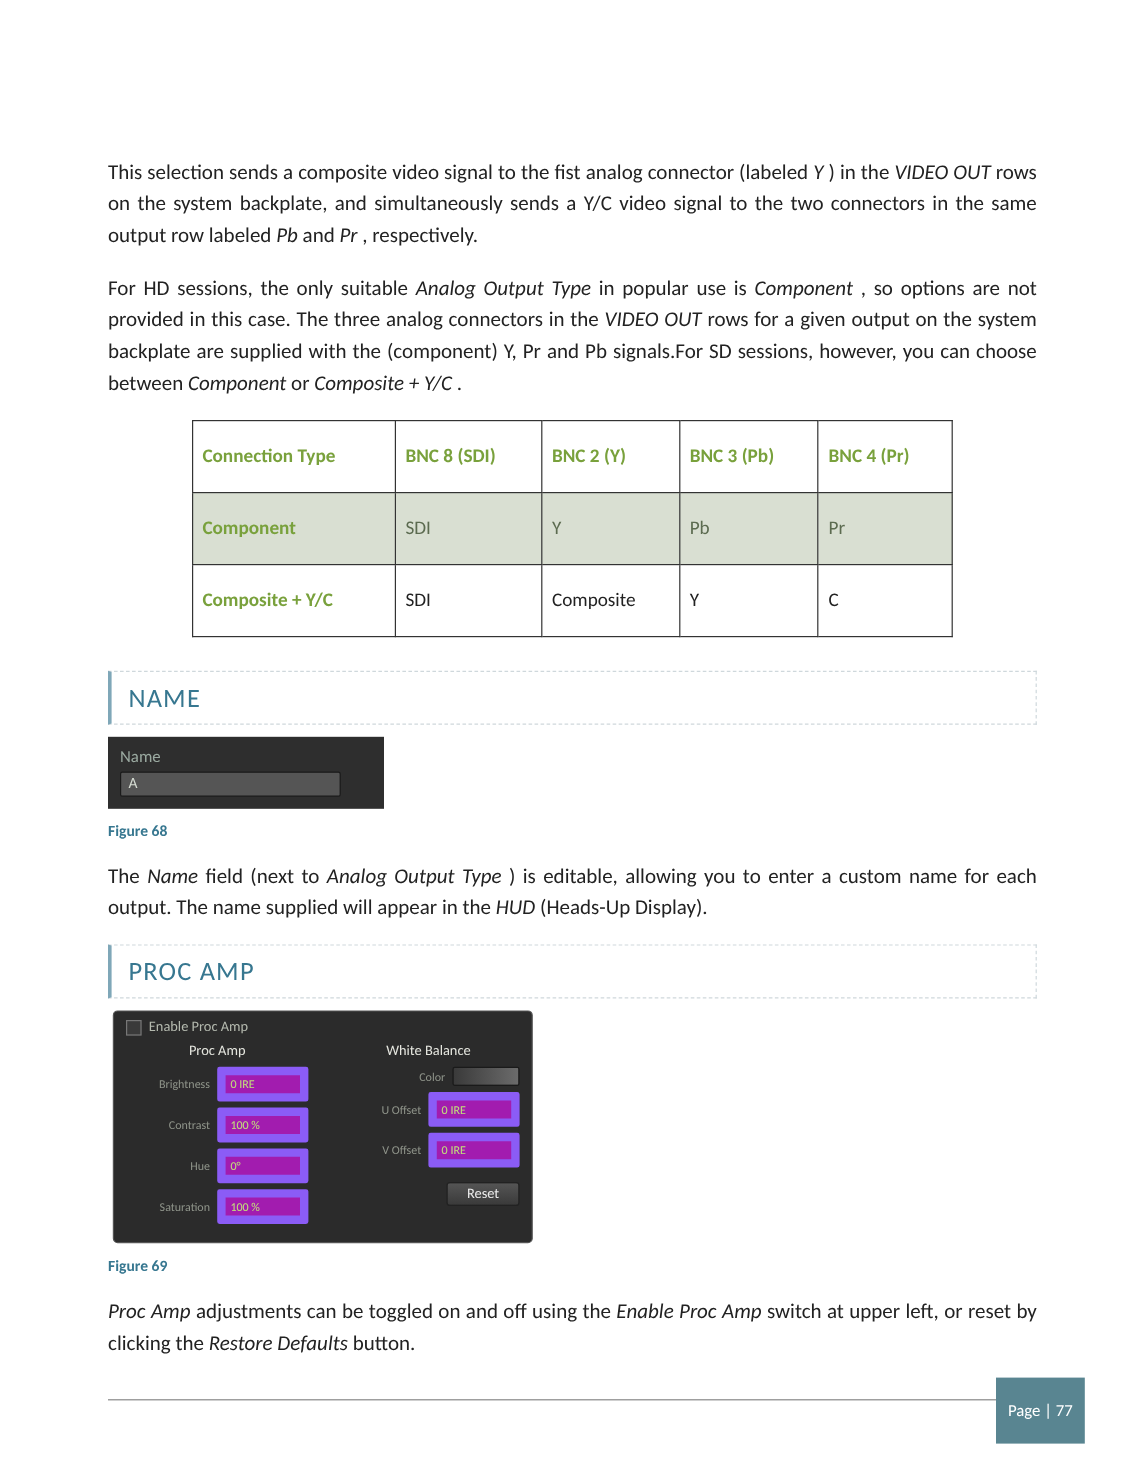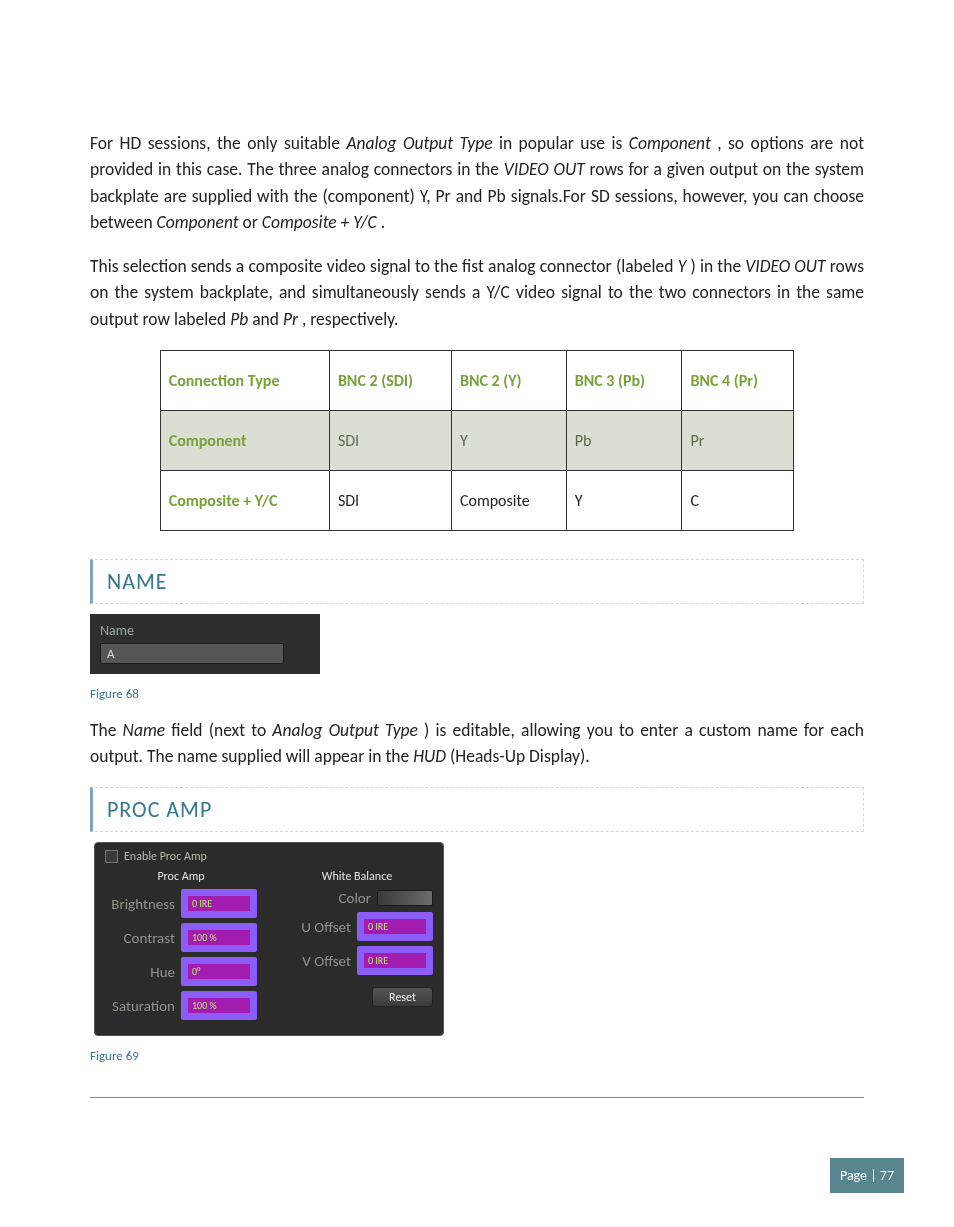--- a/index.html
+++ b/index.html
@@ -82,21 +82,21 @@
     color: #d6dcd3;
     font-size: 13px;
     padding: 2px 6px;
     width: 170px;
     border-radius: 2px;
   }
 
   .figcap {
     color: #377790;
     font-size: 13px;
-    font-weight: 400;
+    font-weight: 700;
     margin: 12px 0 16px 0;
   }
 
   
   .procamp {
     margin: 4px 0 10px 4px;
     width: 350px;
     background: #2b2b2b;
     border: 1px solid #555;
     border-radius: 4px;
@@ -131,21 +131,21 @@
   }
   .param {
     display: flex;
     align-items: center;
     justify-content: flex-end;
     gap: 6px;
     margin-bottom: 5px;
   }
   .param .plabel {
     color: #8f948a;
-    font-size: 15px;
+    font-size: 10px;
     width: 70px;
     text-align: right;
   }
   .param .pval {
     background: #a21caf;
     border: 7px solid #8b5cf6;
     color: #c1e07a;
     font-size: 10px;
     padding: 1px 4px;
     width: 54px;
@@ -173,60 +173,60 @@
     border-top: 1px solid #888;
     margin: 34px 0 10px 0;
   }
   .pagenum {
     position: absolute;
     right: 50px;
     bottom: 34px;
     background: #598591;
     color: #fff;
     font-size: 14px;
-    padding: 9px 10px;
+    padding: 19px 10px;
   }
 </style>
 </head>
 <body>
 
 <div class="page">
+
+  <p class="body">
+    <span>This selection sends a composite video signal to the fist analog connector (labeled </span>
+    <span class="ital">Y</span>
+    <span>) in the </span>
+    <span class="ital">VIDEO OUT</span>
+    <span> rows on the system backplate, and simultaneously sends a Y/C video signal to the two connectors in the same output row labeled </span>
+    <span class="ital">Pb</span>
+    <span> and </span>
+    <span class="ital">Pr</span>
+    <span>, respectively.</span>
+  </p>
 
   <p class="body">
     <span>For HD sessions, the only suitable </span>
     <span class="ital">Analog Output Type</span>
     <span> in popular use is </span>
     <span class="ital">Component</span>
     <span>, so options are not provided in this case.  The three analog connectors in the </span>
     <span class="ital">VIDEO OUT</span>
     <span> rows for a given output on the system backplate are supplied with the (component) Y, Pr and Pb signals.For SD sessions, however, you can choose between </span>
     <span class="ital">Component</span>
     <span> or </span>
     <span class="ital">Composite + Y/C</span>
     <span>.</span>
   </p>
 
-  <p class="body">
-    <span>This selection sends a composite video signal to the fist analog connector (labeled </span>
-    <span class="ital">Y</span>
-    <span>) in the </span>
-    <span class="ital">VIDEO OUT</span>
-    <span> rows on the system backplate, and simultaneously sends a Y/C video signal to the two connectors in the same output row labeled </span>
-    <span class="ital">Pb</span>
-    <span> and </span>
-    <span class="ital">Pr</span>
-    <span>, respectively.</span>
-  </p>
-
 
   <table class="signal">
     <tbody>
         <tr>
       <th>Connection Type</th>
-      <th>BNC 2 (SDI)</th>
+      <th>BNC 8 (SDI)</th>
       <th>BNC 2 (Y)</th>
       <th>BNC 3 (Pb)</th>
       <th>BNC 4 (Pr)</th>
     </tr>
     <tr class="shade">
       <td class="rowhead">Component</td>
       <td>SDI</td>
       <td>Y</td>
       <td>Pb</td>
       <td>Pr</td>
@@ -307,17 +307,25 @@
         </div>
         <div class="reset-row">
           <span class="reset-btn">Reset</span>
         </div>
       </div>
     </div>
   </div>
 
   <div class="figcap">Figure 69</div>
 
+  <p class="body">
+    <span class="ital">Proc Amp</span>
+    <span> adjustments can be toggled on and off using the </span>
+    <span class="ital">Enable Proc Amp</span>
+    <span> switch at upper left, or reset by clicking the </span>
+    <span class="ital">Restore Defaults</span>
+    <span> button.</span>
+  </p>
 
   <hr class="bottom-rule">
 
   <div class="pagenum">Page | 77</div>
 </div>
 
 </body></html>

